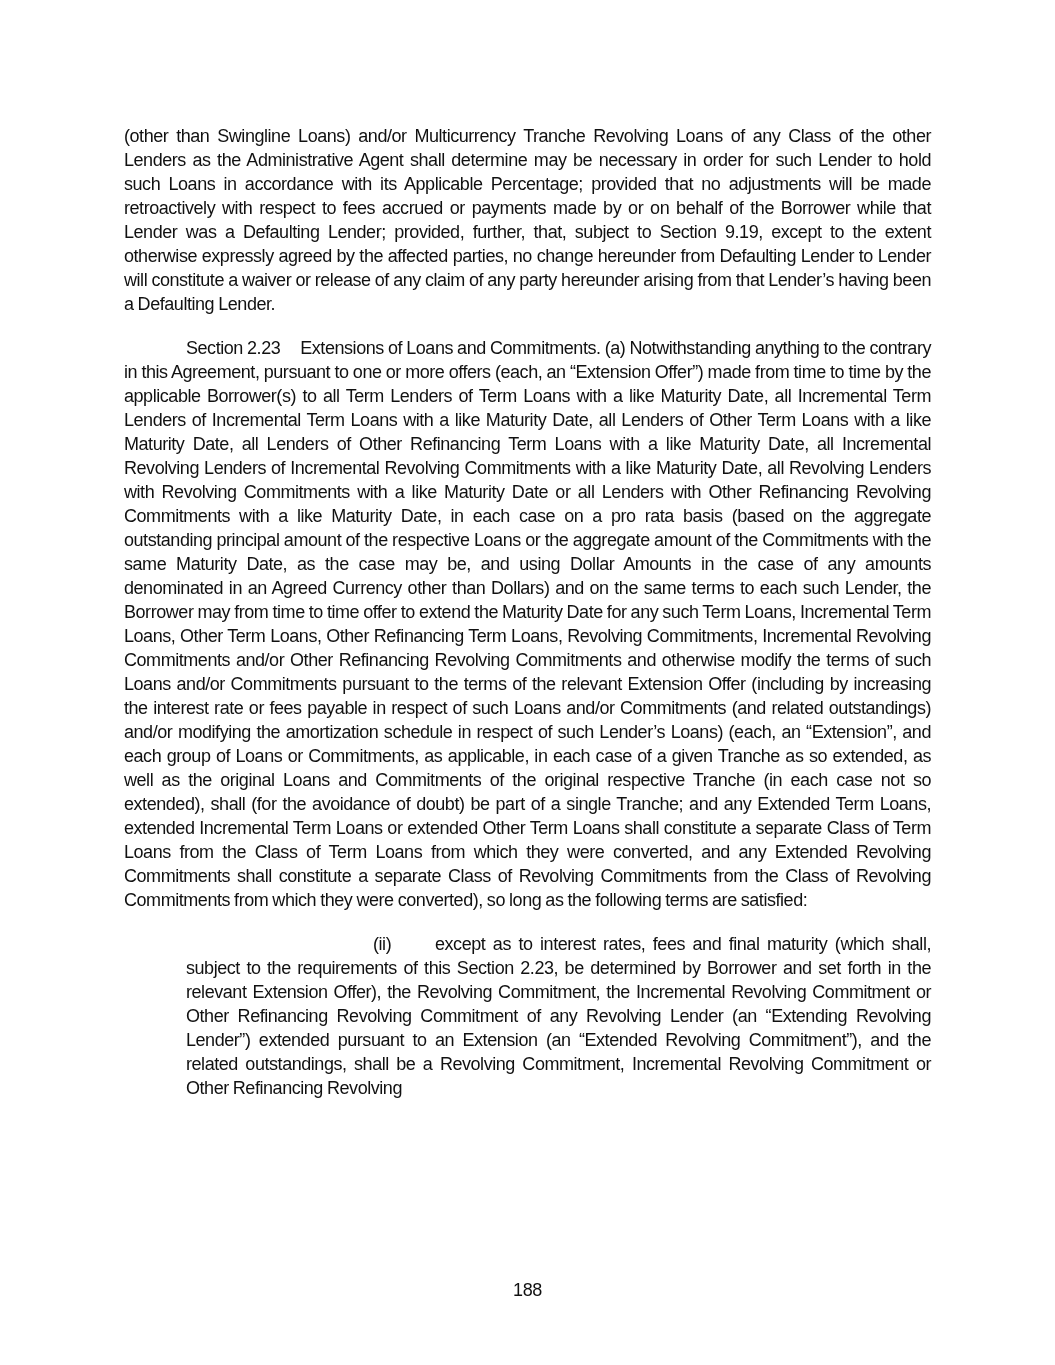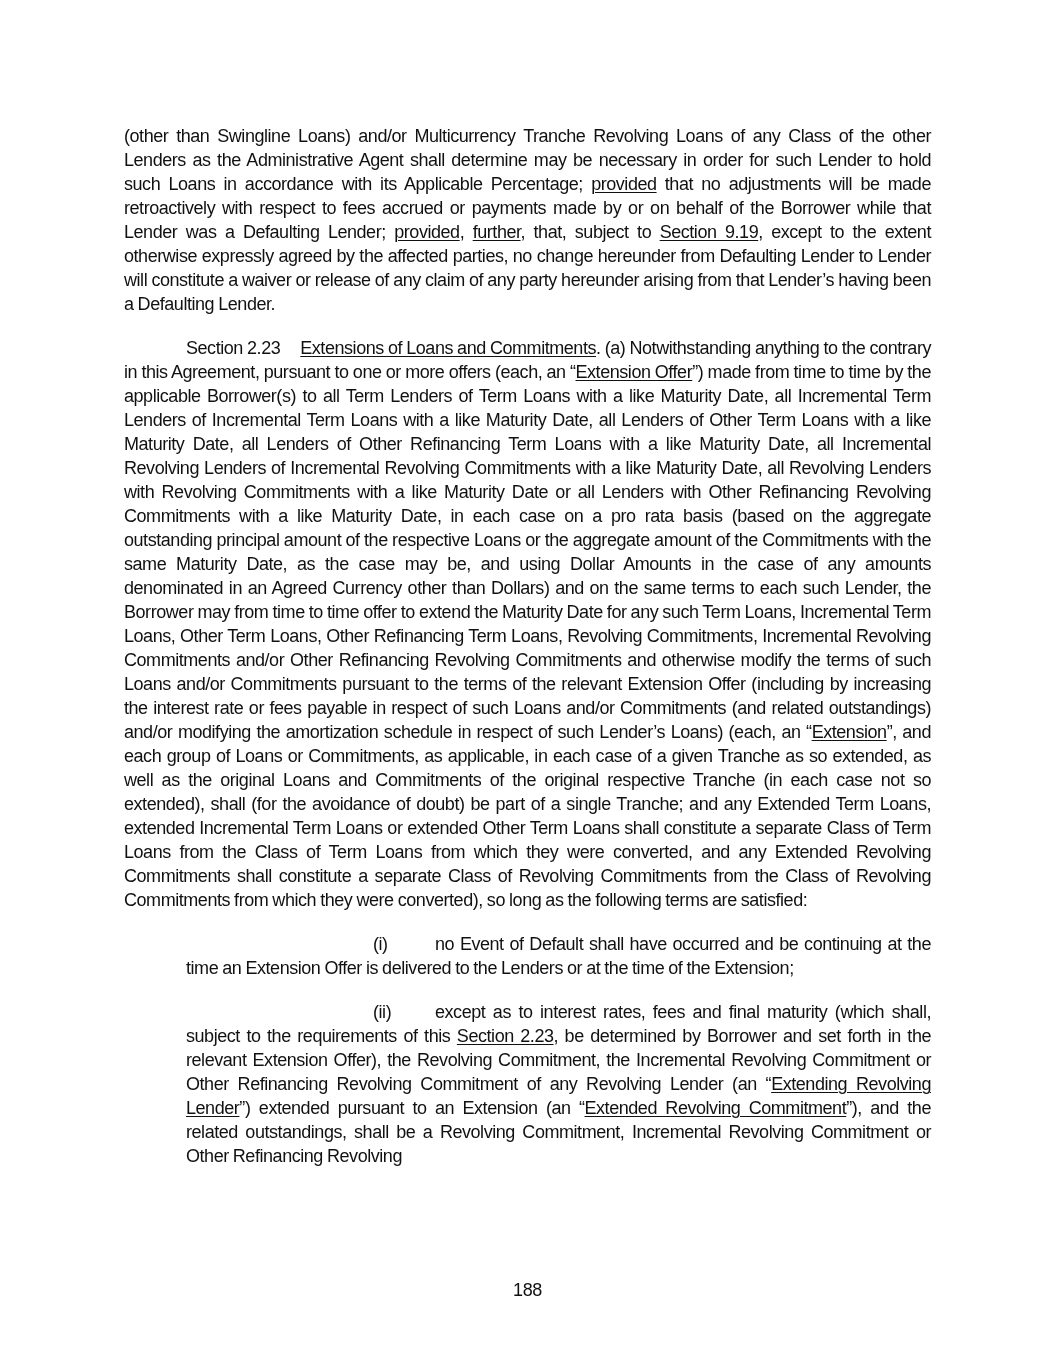--- a/index.html
+++ b/index.html
@@ -25,21 +25,21 @@
       font-size: 18px;
       line-height: 24px;
       text-align: justify;
       letter-spacing: -0.45px;
       word-spacing: -0.5px;
       margin: 0;
     }
     .para + .para { margin-top: 20px; }
     .indent { text-indent: 62px; }
     .sec-gap { display: inline-block; width: 20px; }
-    .u { text-decoration: underline; text-underline-offset: 2px; text-decoration-thickness: 1px; }
+    .u { text-underline-offset: 2px; text-decoration-thickness: 1px; }
     .sub {
       margin-left: 62px;
       text-indent: 187px;
     }
     .enum {
       display: inline-block;
       text-indent: 0;
       width: 62px;
     }
     .page-number {
@@ -54,19 +54,18 @@
   </style>
 </head>
 <body>
 
 <div class="page">
 
   <p class="para"><span>(other than Swingline Loans) and/or Multicurrency Tranche Revolving Loans of any Class of the other Lenders as the Administrative Agent shall determine may be necessary in order for such Lender to hold such Loans in accordance with its Applicable Percentage; </span><span class="u">provided</span><span> that no adjustments will be made retroactively with respect to fees accrued or payments made by or on behalf of the Borrower while that Lender was a Defaulting Lender; </span><span class="u">provided</span><span>, </span><span class="u">further</span><span>, that, subject to </span><span class="u">Section 9.19</span><span>, except to the extent otherwise expressly agreed by the affected parties, no change hereunder from Defaulting Lender to Lender will constitute a waiver or release of any claim of any party hereunder arising from that Lender’s having been a Defaulting Lender.</span></p>
 
   <p class="para indent"><span>Section 2.23</span><span class="sec-gap"></span><span class="u">Extensions of Loans and Commitments</span><span>.  (a)  Notwithstanding anything to the contrary in this Agreement, pursuant to one or more offers (each, an “</span><span class="u">Extension Offer</span><span>”) made from time to time by the applicable Borrower(s) to all Term Lenders of Term Loans with a like Maturity Date, all Incremental Term Lenders of Incremental Term Loans with a like Maturity Date, all Lenders of Other Term Loans with a like Maturity Date, all Lenders of Other Refinancing Term Loans with a like Maturity Date, all Incremental Revolving Lenders of Incremental Revolving Commitments with a like Maturity Date, all Revolving Lenders with Revolving Commitments with a like Maturity Date or all Lenders with Other Refinancing Revolving Commitments with a like Maturity Date, in each case on a pro rata basis (based on the aggregate outstanding principal amount of the respective Loans or the aggregate amount of the Commitments with the same Maturity Date, as the case may be, and using Dollar Amounts in the case of any amounts denominated in an Agreed Currency other than Dollars) and on the same terms to each such Lender, the Borrower may from time to time offer to extend the Maturity Date for any such Term Loans, Incremental Term Loans, Other Term Loans, Other Refinancing Term Loans, Revolving Commitments, Incremental Revolving Commitments and/or Other Refinancing Revolving Commitments and otherwise modify the terms of such Loans and/or Commitments pursuant to the terms of the relevant Extension Offer (including by increasing the interest rate or fees payable in respect of such Loans and/or Commitments (and related outstandings) and/or modifying the amortization schedule in respect of such Lender’s Loans) (each, an “</span><span class="u">Extension</span><span>”, and each group of Loans or Commitments, as applicable, in each case of a given Tranche as so extended, as well as the original Loans and Commitments of the original respective Tranche (in each case not so extended), shall (for the avoidance of doubt) be part of a single Tranche; and any Extended Term Loans, extended Incremental Term Loans or extended Other Term Loans shall constitute a separate Class of Term Loans from the Class of Term Loans from which they were converted, and any Extended Revolving Commitments shall constitute a separate Class of Revolving Commitments from the Class of Revolving Commitments from which they were converted), so long as the following terms are satisfied:</span></p>
 
-  <p class="para sub"><span class="enum">(i)</span><span>no Event of Default shall have occurred and be continuing at the time an Extension Offer is delivered to the Lenders or at the time of the Extension;</span></p>
 
   <p class="para sub"><span class="enum">(ii)</span><span>except as to interest rates, fees and final maturity (which shall, subject to the requirements of this </span><span class="u">Section 2.23</span><span>, be determined by Borrower and set forth in the relevant Extension Offer), the Revolving Commitment, the Incremental Revolving Commitment or Other Refinancing Revolving Commitment of any Revolving Lender (an “</span><span class="u">Extending Revolving Lender</span><span>”) extended pursuant to an Extension (an “</span><span class="u">Extended Revolving Commitment</span><span>”), and the related outstandings, shall be a Revolving Commitment, Incremental Revolving Commitment or Other Refinancing Revolving</span></p>
 
 </div>
 
 <div class="page-number">188</div>
 
 </body></html>

